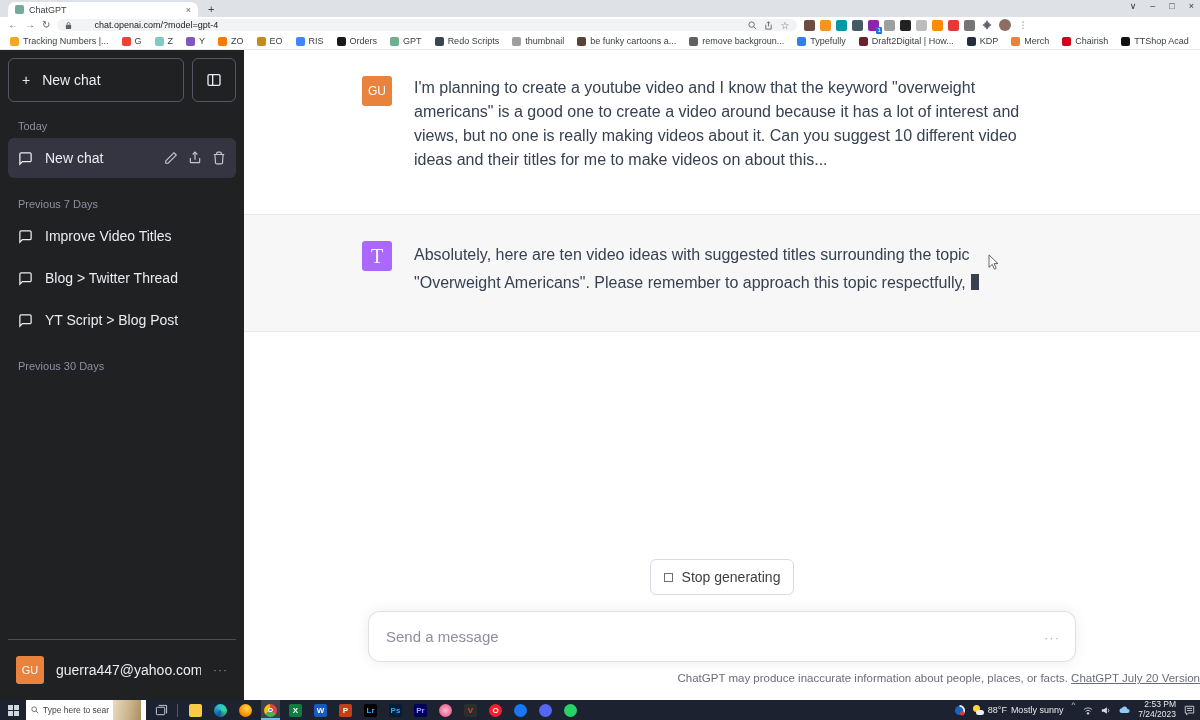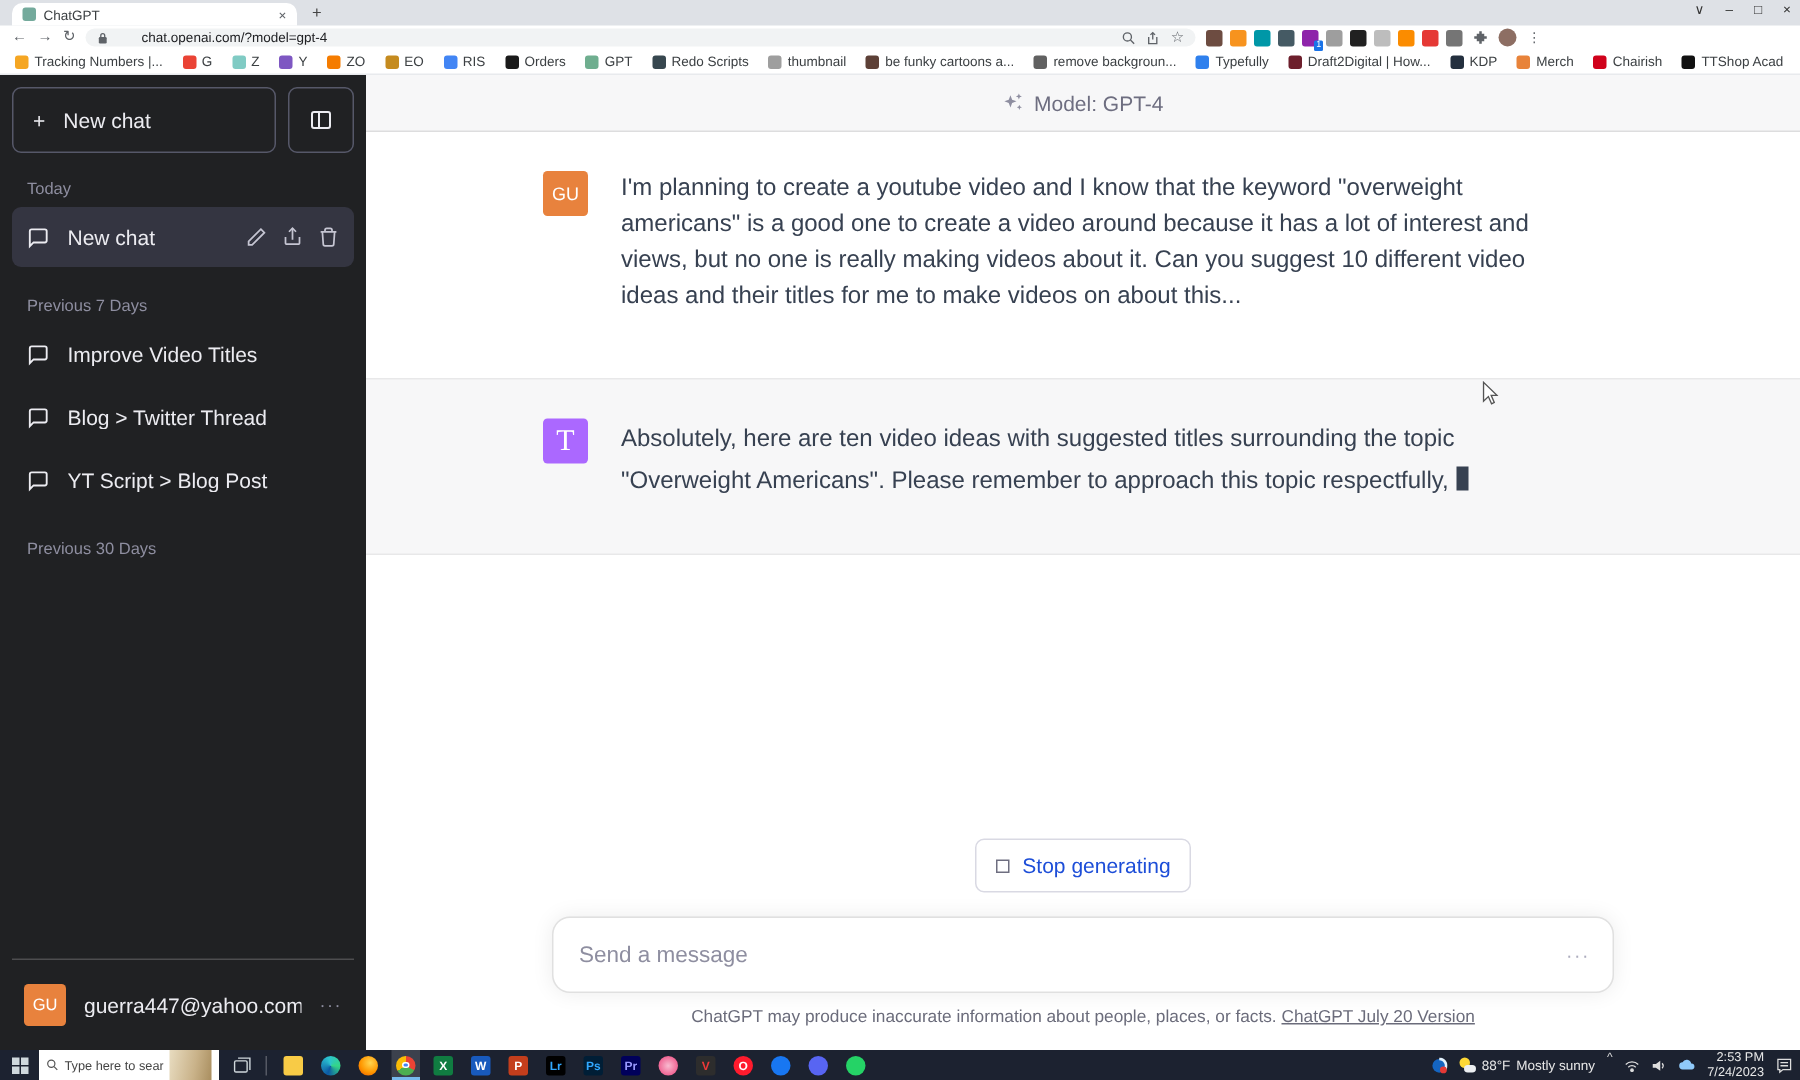--- a/index.html
+++ b/index.html
@@ -57,27 +57,27 @@
   .msg-row.user { height:164px; }
   .msg-row.assistant { height:118px; background:#f7f7f8; border-top:1px solid rgba(0,0,0,.06); border-bottom:1px solid rgba(0,0,0,.06); }
   .avatar { width:30px; height:30px; border-radius:3px; display:flex; align-items:center; justify-content:center; color:#fff; font-size:12px; flex:none; }
   .avatar.assistant-av { font-family:"Liberation Serif", serif; font-size:20px; }
   .msg-text { max-width:620px; font-size:16px; color:#374151; }
   .msg-row.user .msg-text { line-height:24px; }
   .msg-row.assistant .msg-text { line-height:28px; }
   .cursor-block { display:inline-block; width:8px; height:16px; background:#374151; vertical-align:-2px; margin-left:5px; }
   .main-spacer { flex:1; }
   .stop-row { display:flex; justify-content:center; margin-bottom:16px; }
-  .stop-btn { display:flex; align-items:center; gap:9px; background:#fff; border:1px solid #d9d9e3; border-radius:6px; padding:9px 13px; font-size:14px; color:#1d4ed8; }
+  .stop-btn { display:flex; align-items:center; gap:9px; background:#fff; border:1px solid #d9d9e3; border-radius:6px; padding:9px 13px; font-size:14px; color:#404040; }
   .stop-sq { width:9px; height:9px; border:1.5px solid #6e6e80; }
   .input-wrap { width:708px; margin:0 auto; position:relative; flex:none; }
   .chat-input { width:100%; height:51px; border:1px solid rgba(0,0,0,.12); border-radius:12px; box-shadow:0 0 14px rgba(0,0,0,.08); padding:0 45px 0 17px; font-size:15px; color:#343541; outline:none; font-family:"Liberation Sans",sans-serif; }
   .chat-input::placeholder { color:#8e8ea0; }
   .send-dots { position:absolute; right:16px; top:50%; transform:translateY(-50%); color:#acacbe; font-size:13px; letter-spacing:1px; }
-  .chat-footer { text-align:center; font-size:11.5px; color:#6b6c7b; padding:10px 0 16px; flex:none; }
+  .chat-footer { text-align:right; font-size:11.5px; color:#6b6c7b; padding:10px 0 16px; flex:none; }
   .chat-footer a { color:#6b6c7b; text-decoration:underline; }
   .mouse-cursor { position:absolute; left:744px; top:204px; }
 
   
   .taskbar { height:20px; background:#1c2230; display:flex; align-items:center; color:#e8e8e8; font-size:9px; }
   .start-btn { width:26px; height:20px; display:flex; align-items:center; justify-content:center; }
   .win-grid { display:grid; grid-template-columns:5px 5px; grid-template-rows:5px 5px; gap:1px; }
   .win-grid span { background:#cfd8dc; }
   .tb-search { width:120px; height:20px; background:#fff; display:flex; align-items:center; gap:4px; padding:0 5px; color:#444; overflow:hidden; }
   .tb-search .ph { flex:1; white-space:nowrap; overflow:hidden; font-size:8.5px; }
@@ -364,30 +364,20 @@
     <div class="sb-bottom">
       <div class="account-row">
         <span class="account-avatar" style="background: rgb(232, 130, 61);">GU</span>
         <span class="account-email">guerra447@yahoo.com</span>
         <span class="account-dots">···</span>
       </div>
     </div>
   </div>
 
   <div class="main">
-    <div class="model-header">
-      <span>
-        <svg width="15" height="15" viewBox="0 0 24 24" fill="#8e8ea0">
-            <path d="M9 4l1.8 4.7 4.7 1.8-4.7 1.8L9 17l-1.8-4.7L2.5 10.5l4.7-1.8z"></path>
-            <path d="M18 2l.9 2.3 2.3.9-2.3.9L18 8.4l-.9-2.3-2.3-.9 2.3-.9z"></path>
-            <path d="M18.5 14l.8 2 2 .8-2 .8-.8 2-.8-2-2-.8 2-.8z"></path>
-          </svg>
-      </span>
-      <span>Model: GPT-4</span>
-    </div>
 
     <div class="msg-row user">
       <div class="msg-inner">
         <span class="avatar" style="background: rgb(232, 130, 61);">GU</span>
         <div class="msg-text">I'm planning to create a youtube video and I know that the keyword "overweight americans" is a good one to create a video around because it has a lot of interest and views, but no one is really making videos about it. Can you suggest 10 different video ideas and their titles for me to make videos on about this...</div>
       </div>
     </div>
 
     <div class="msg-row assistant">
       <div class="msg-inner">

